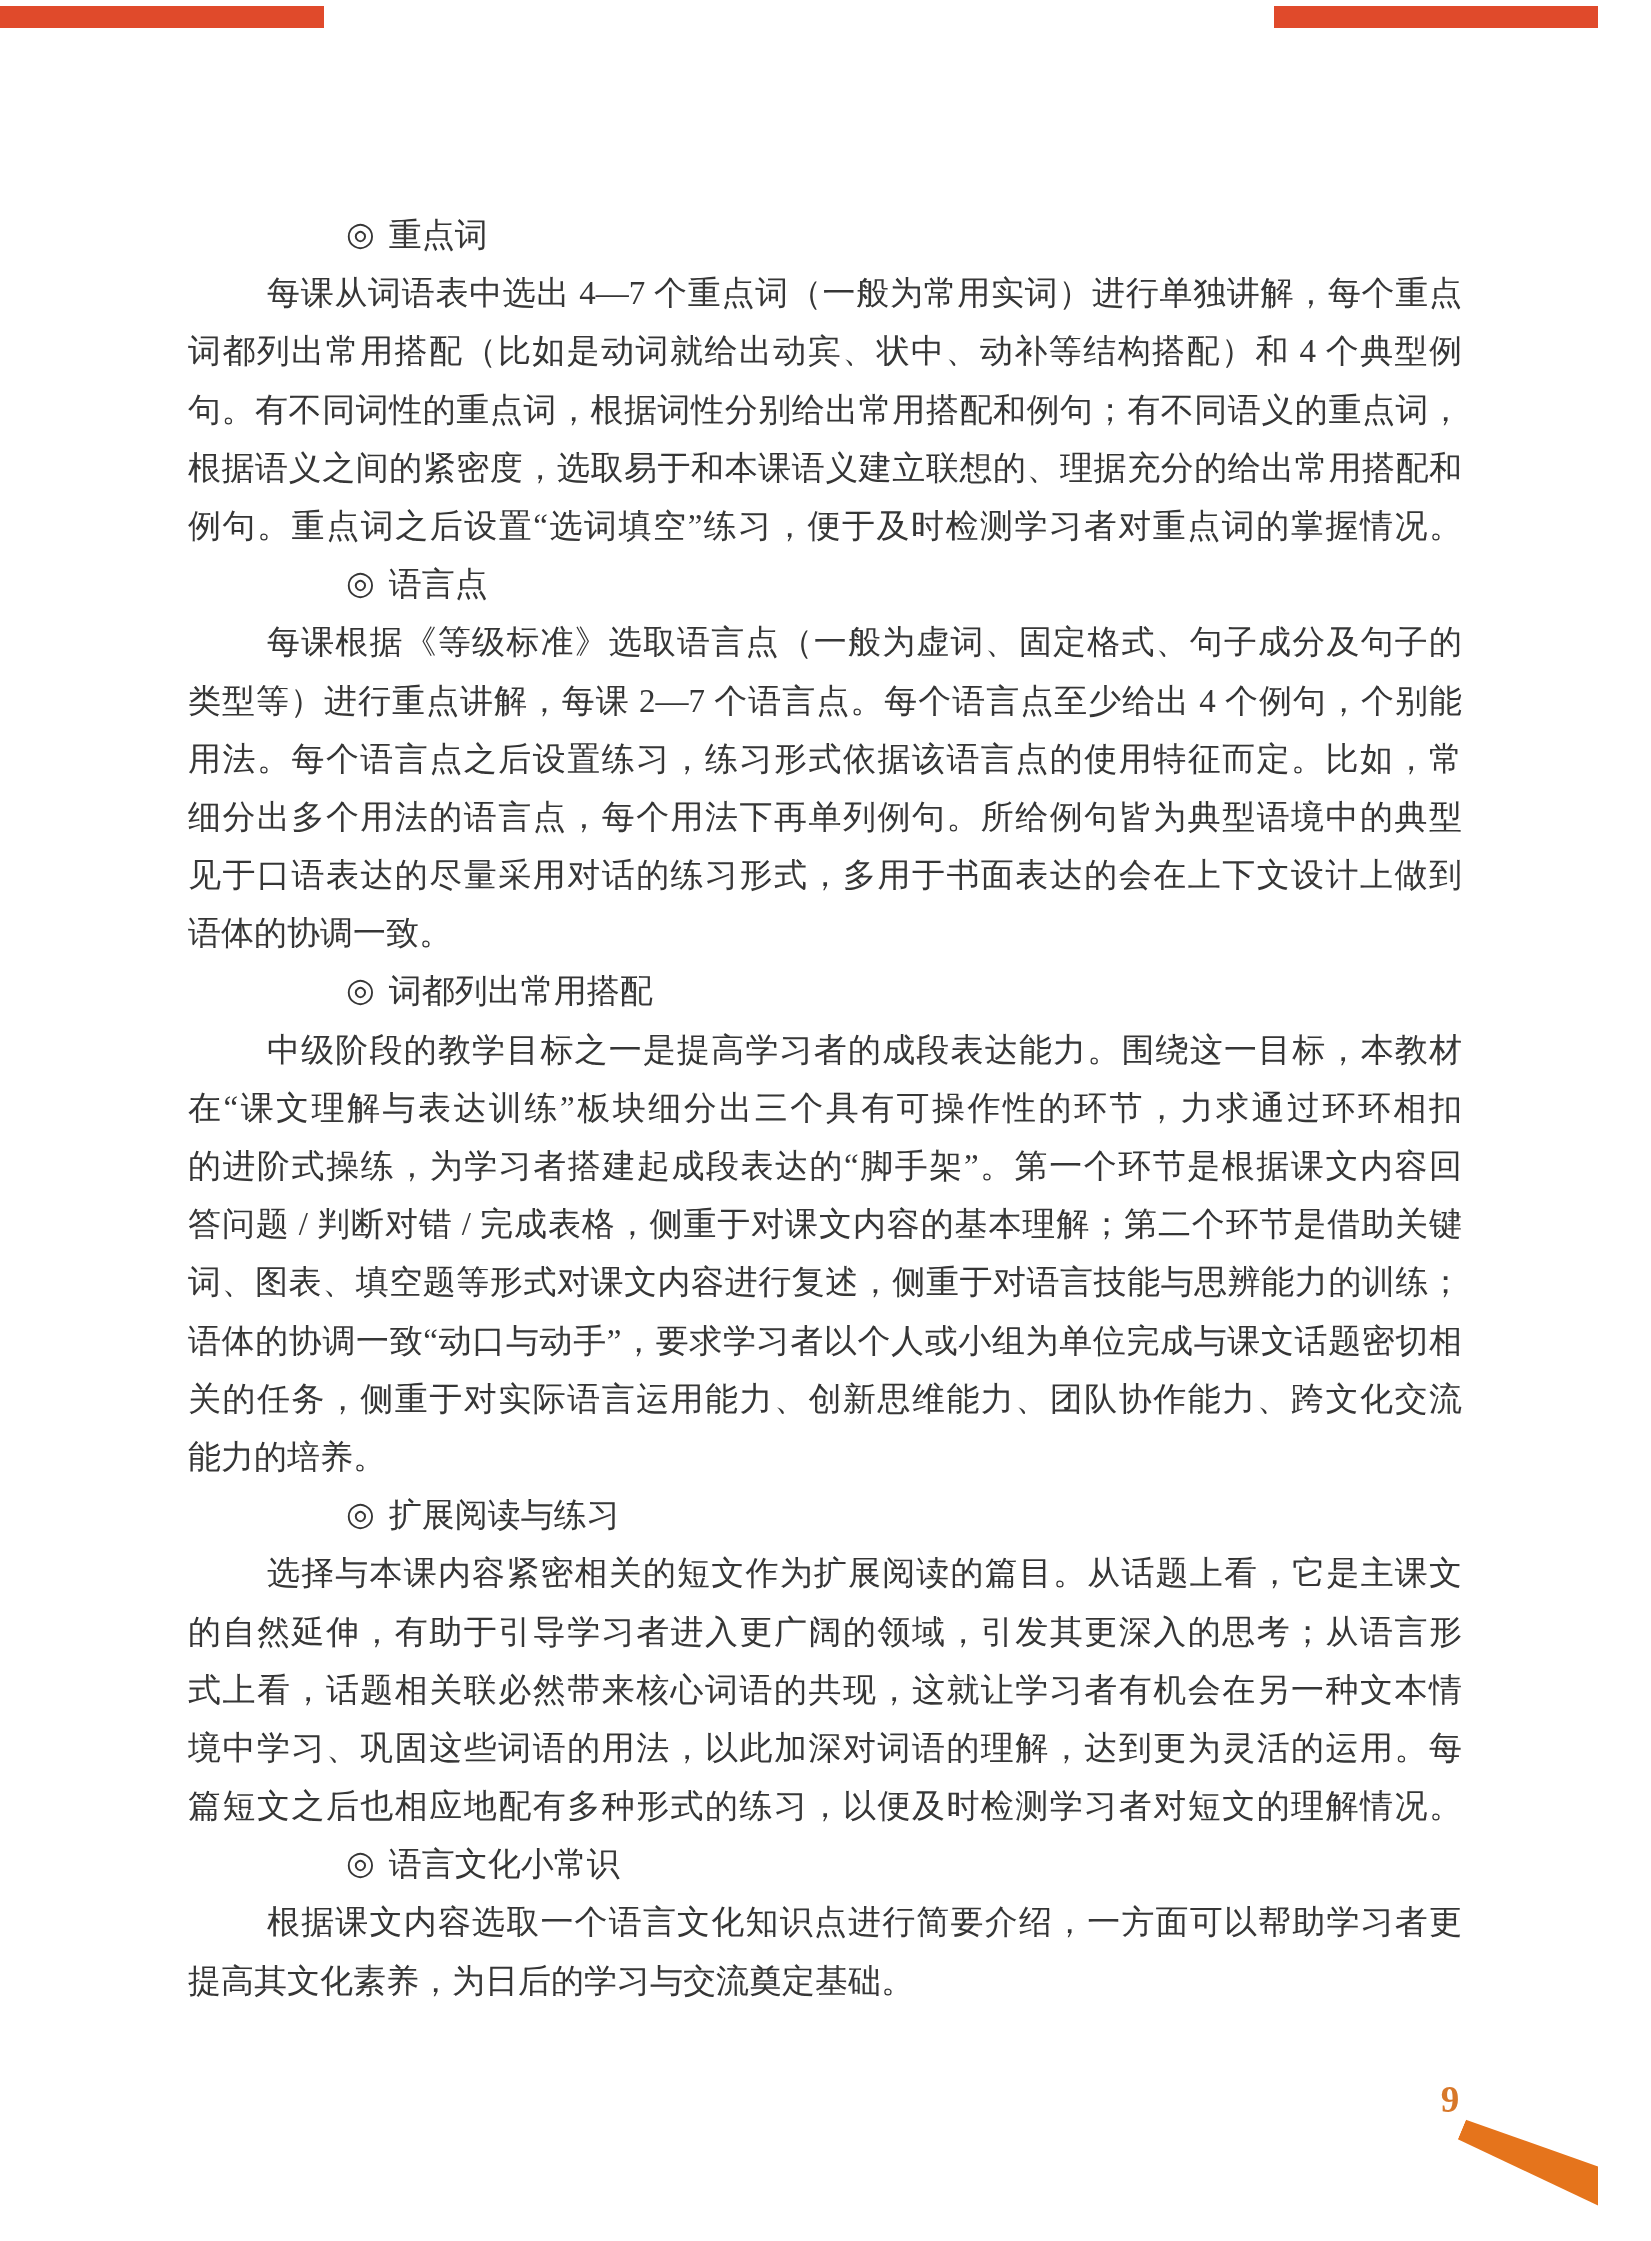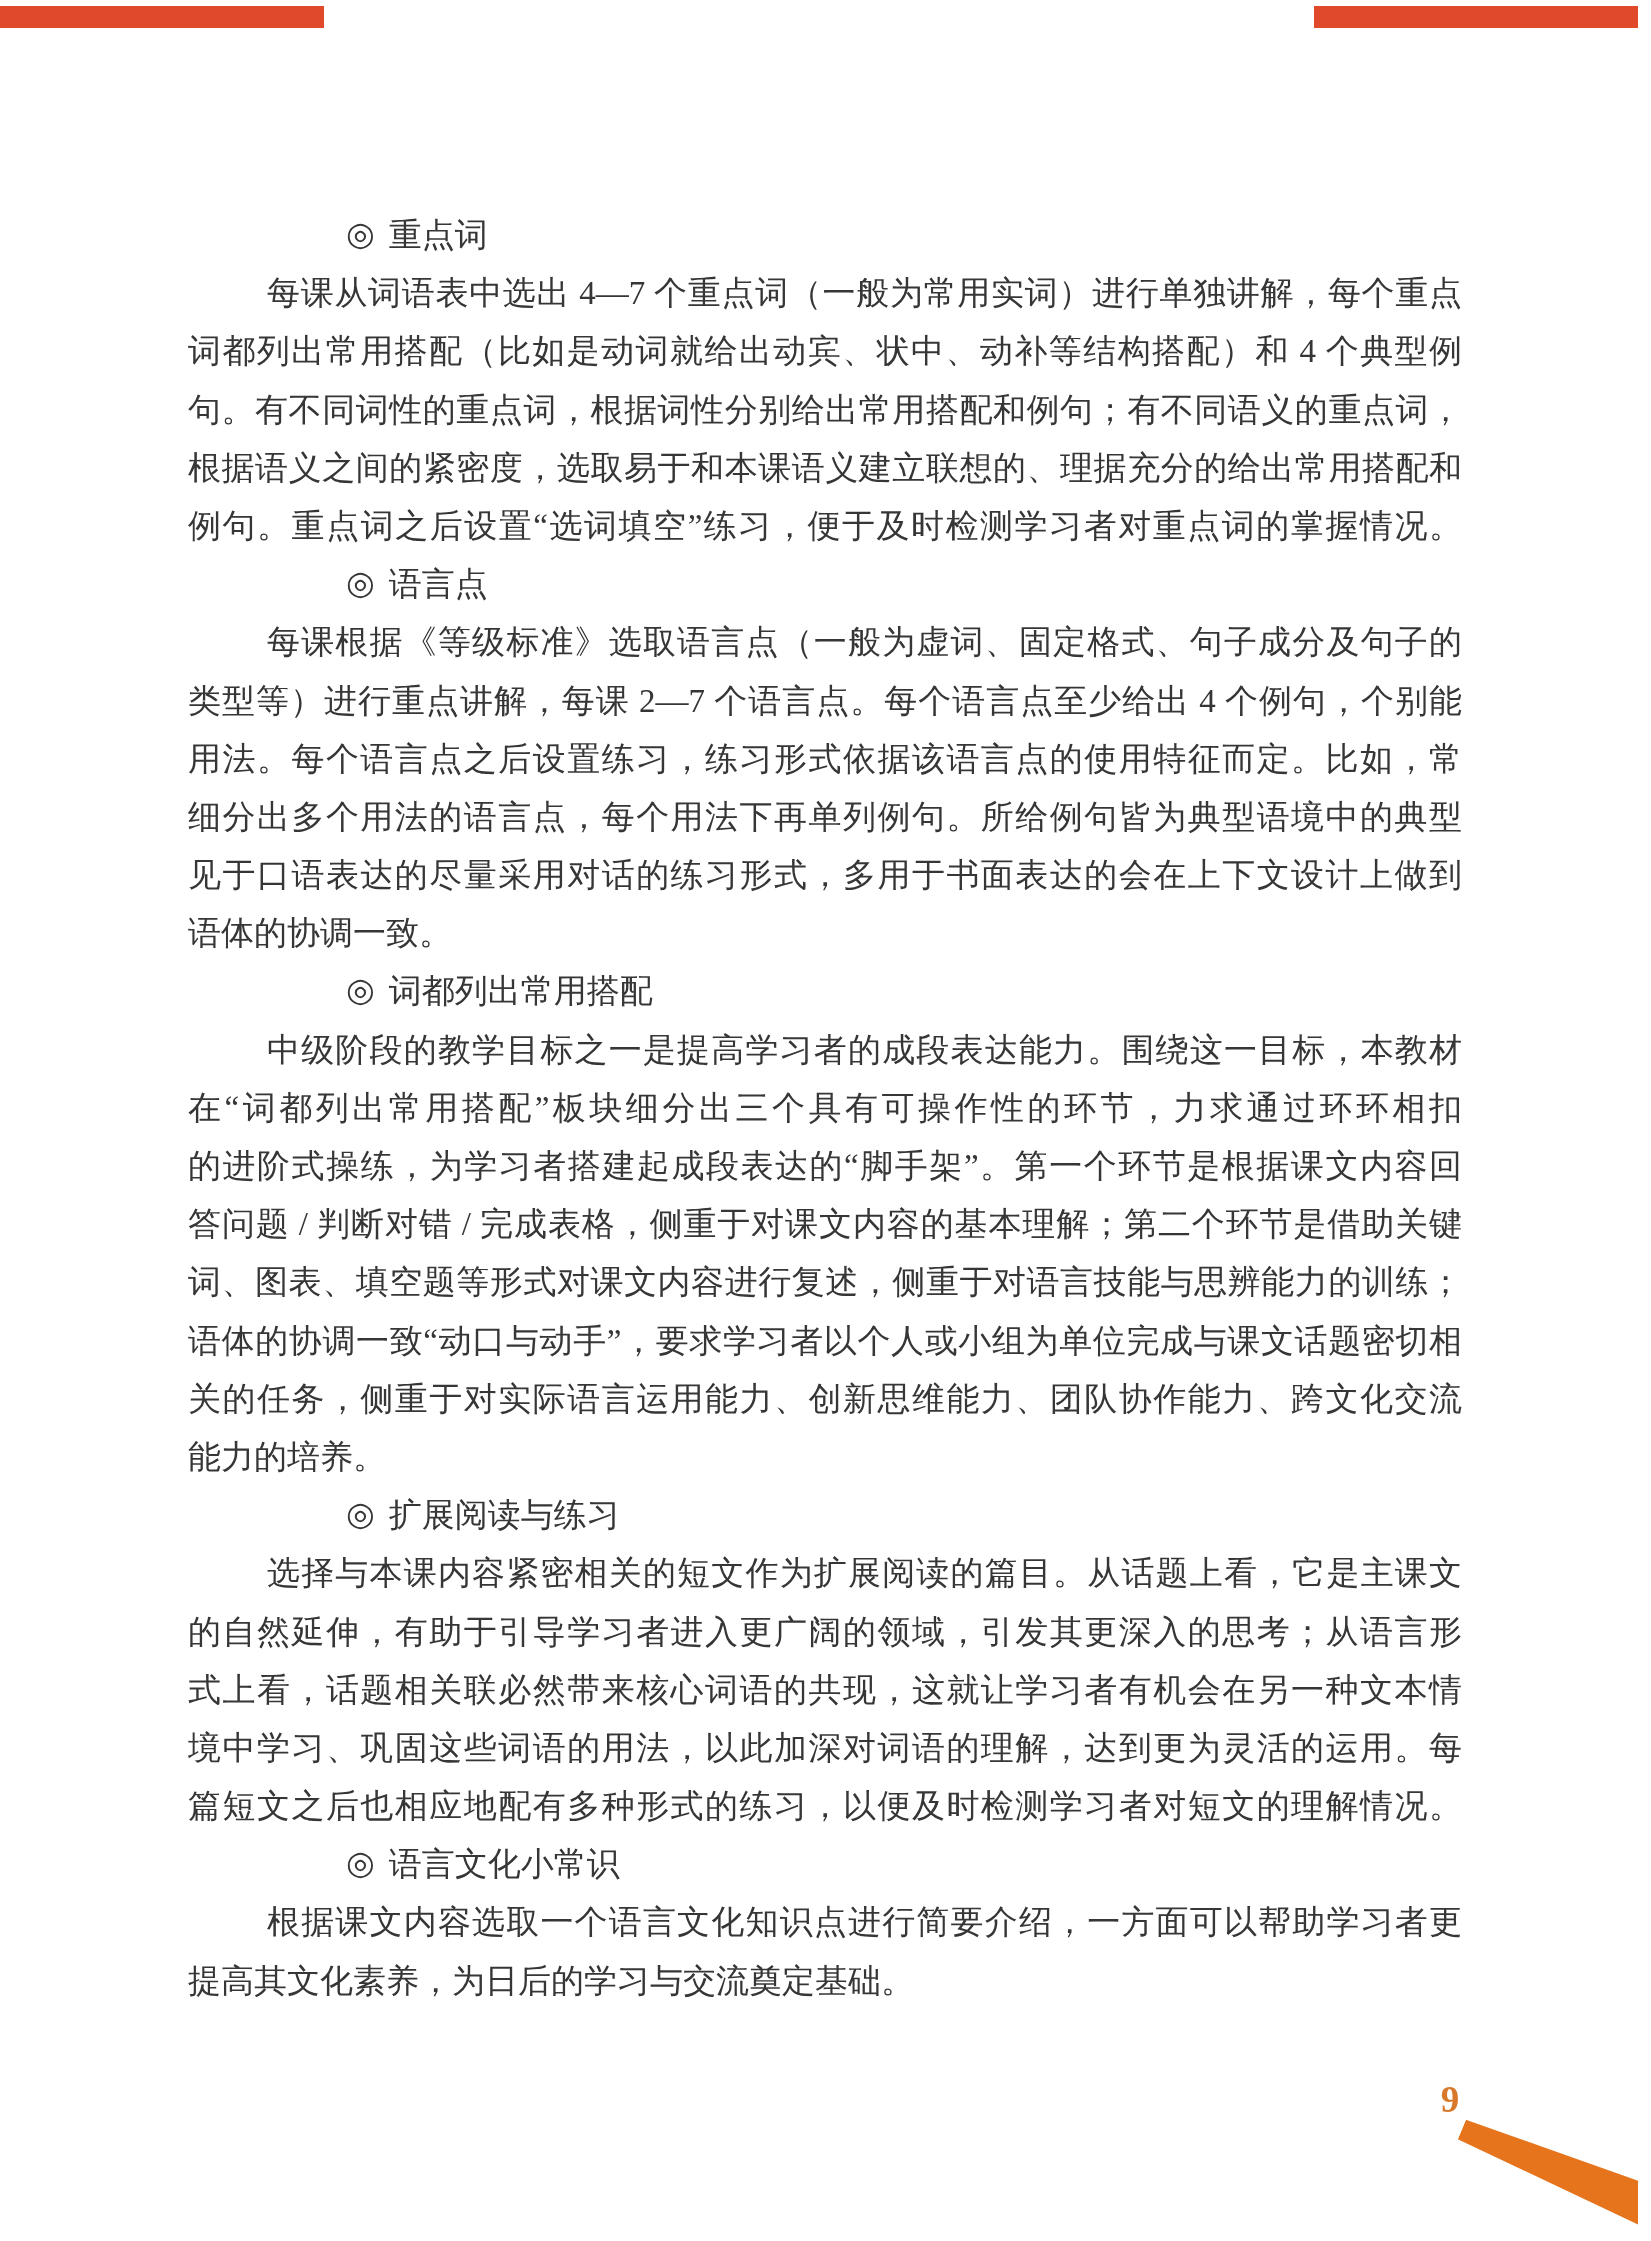--- a/index.html
+++ b/index.html
@@ -3,21 +3,20 @@
 <meta charset="utf-8">
 <style>
   html,body { margin:0; padding:0; }
   .page {
     position: relative;
     width: 1598px;
     height: 2241px;
     background: #ffffff;
     overflow: hidden;
     font-family: "Liberation Serif", "DejaVu Serif", serif;
-    padding-left: 40px;
   }
   
   .top-bar {
     position: absolute;
     top: 6px;
     height: 22px;
     background: #e04a2b;
   }
   .top-bar.left  { left: 0;  width: 324px; }
   .top-bar.right { right: 0; width: 324px; }
@@ -87,21 +86,21 @@
       <div class="line body fill">例句。重点词之后设置“选词填空”练习，便于及时检测学习者对重点词的掌握情况。</div>
       <div class="line heading"><span class="marker">◎</span><span>语言点</span></div>
       <div class="line first fill">每课根据《等级标准》选取语言点（一般为虚词、固定格式、句子成分及句子的</div>
       <div class="line body fill">类型等）进行重点讲解，每课 2—7 个语言点。每个语言点至少给出 4 个例句，个别能</div>
       <div class="line body fill">用法。每个语言点之后设置练习，练习形式依据该语言点的使用特征而定。比如，常</div>
       <div class="line body fill">细分出多个用法的语言点，每个用法下再单列例句。所给例句皆为典型语境中的典型</div>
       <div class="line body fill">见于口语表达的尽量采用对话的练习形式，多用于书面表达的会在上下文设计上做到</div>
       <div class="line body">语体的协调一致。</div>
       <div class="line heading"><span class="marker">◎</span><span>词都列出常用搭配</span></div>
       <div class="line first fill">中级阶段的教学目标之一是提高学习者的成段表达能力。围绕这一目标，本教材</div>
-      <div class="line body fill">在“词都列出常用搭配”板块细分出三个具有可操作性的环节，力求通过环环相扣</div>
+      <div class="line body fill">在“课文理解与表达训练”板块细分出三个具有可操作性的环节，力求通过环环相扣</div>
       <div class="line body fill">的进阶式操练，为学习者搭建起成段表达的“脚手架”。第一个环节是根据课文内容回</div>
       <div class="line body fill">答问题 / 判断对错 / 完成表格，侧重于对课文内容的基本理解；第二个环节是借助关键</div>
       <div class="line body fill">词、图表、填空题等形式对课文内容进行复述，侧重于对语言技能与思辨能力的训练；</div>
       <div class="line body fill">语体的协调一致“动口与动手”，要求学习者以个人或小组为单位完成与课文话题密切相</div>
       <div class="line body fill">关的任务，侧重于对实际语言运用能力、创新思维能力、团队协作能力、跨文化交流</div>
       <div class="line body">能力的培养。</div>
       <div class="line heading"><span class="marker">◎</span><span>扩展阅读与练习</span></div>
       <div class="line first fill">选择与本课内容紧密相关的短文作为扩展阅读的篇目。从话题上看，它是主课文</div>
       <div class="line body fill">的自然延伸，有助于引导学习者进入更广阔的领域，引发其更深入的思考；从语言形</div>
       <div class="line body fill">式上看，话题相关联必然带来核心词语的共现，这就让学习者有机会在另一种文本情</div>

